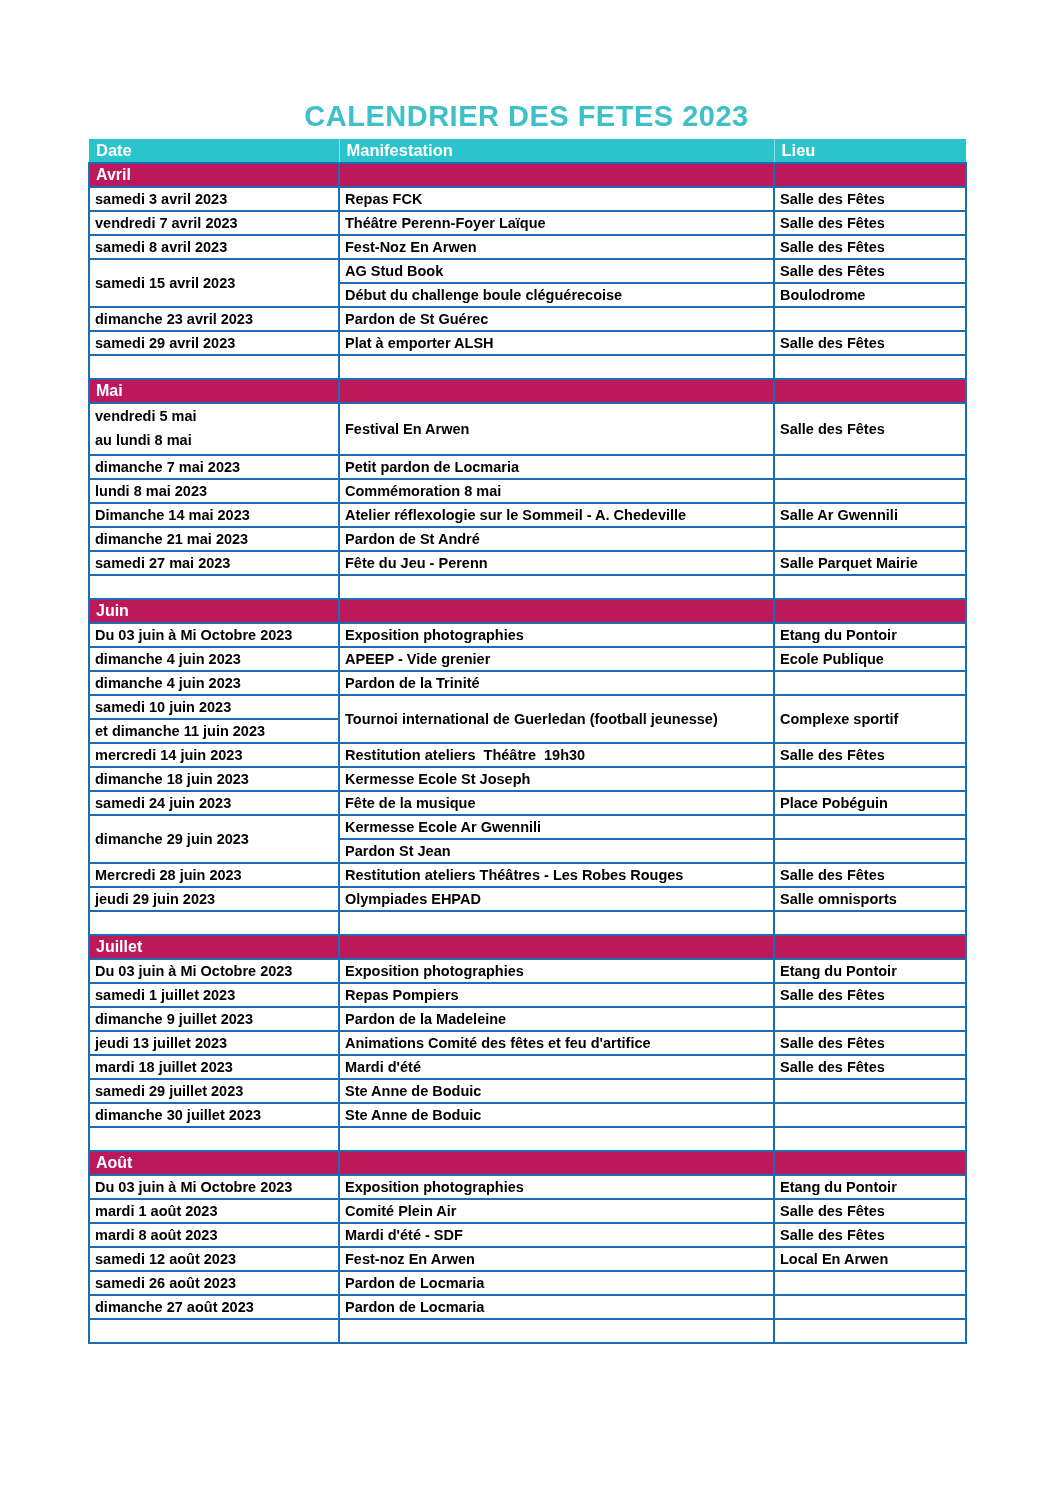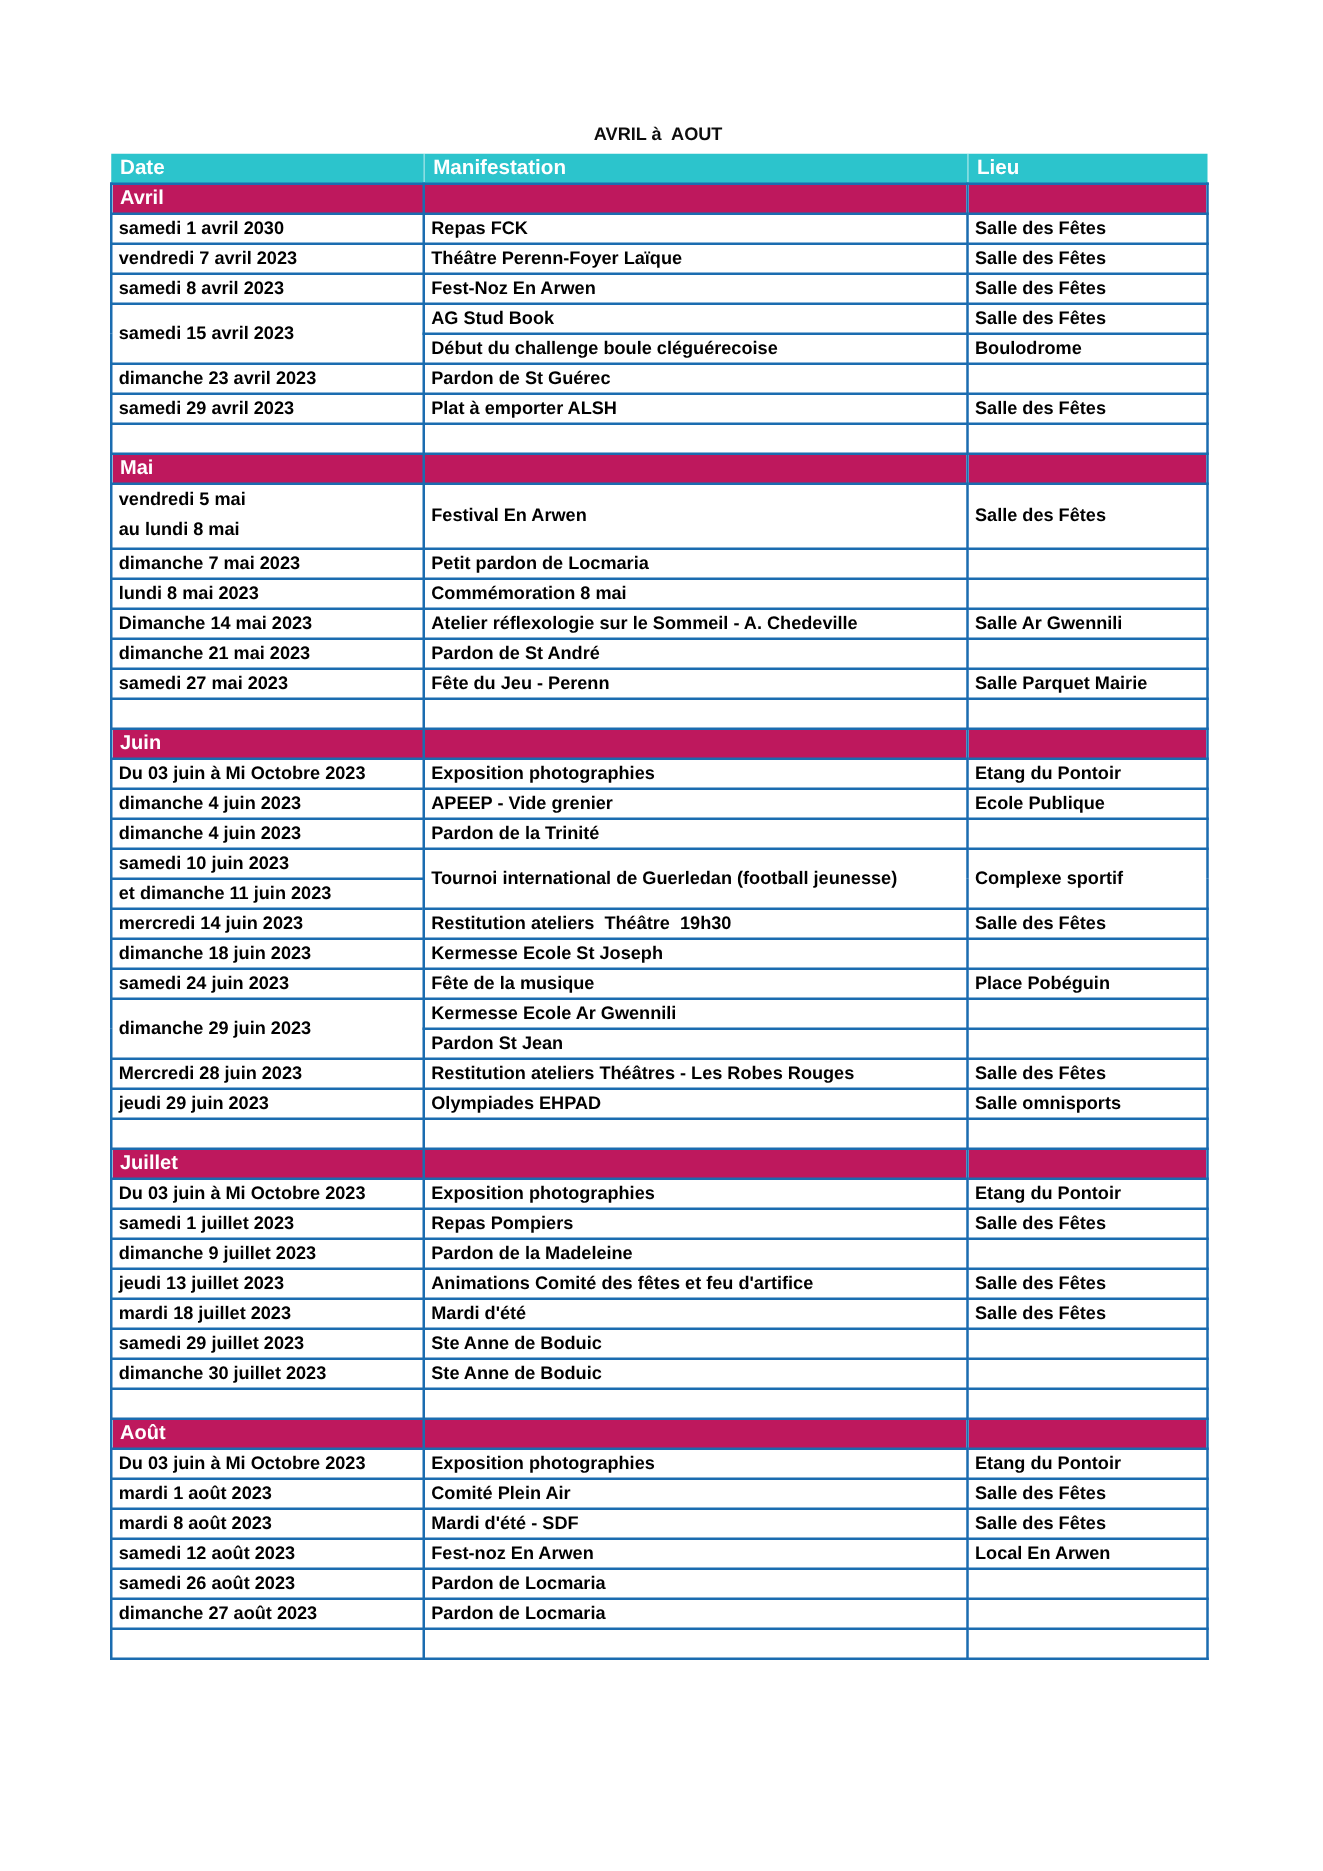--- a/index.html
+++ b/index.html
@@ -60,21 +60,21 @@
     font-size: 16px;
     padding-left: 6px;
   }
   tr.tall td { height: 44px; }
   tr.tall td:first-child { line-height: 1.65; vertical-align: middle; }
 </style>
 </head>
 <body>
 
 <div class="page">
-  <div class="subtitle">AVRIL à  AOUT</div>
+  <h1 class="title">CALENDRIER DES FETES 2023</h1>
 
   <table class="events">
     <colgroup>
       <col class="c-date">
       <col class="c-manif">
       <col class="c-lieu">
     </colgroup>
     <thead>
       <tr>
         <th>Date</th>
@@ -82,21 +82,21 @@
         <th>Lieu</th>
       </tr>
     </thead>
     <tbody>
         <tr class="month">
           <td>Avril</td>
           <td></td>
           <td></td>
         </tr>
         <tr>
-          <td>samedi 1 avril 2030</td>
+          <td>samedi 3 avril 2023</td>
           <td>Repas FCK</td>
           <td>Salle des Fêtes</td>
         </tr>
         <tr>
           <td>vendredi 7 avril 2023</td>
           <td>Théâtre Perenn-Foyer Laïque</td>
           <td>Salle des Fêtes</td>
         </tr>
         <tr>
           <td>samedi 8 avril 2023</td>

